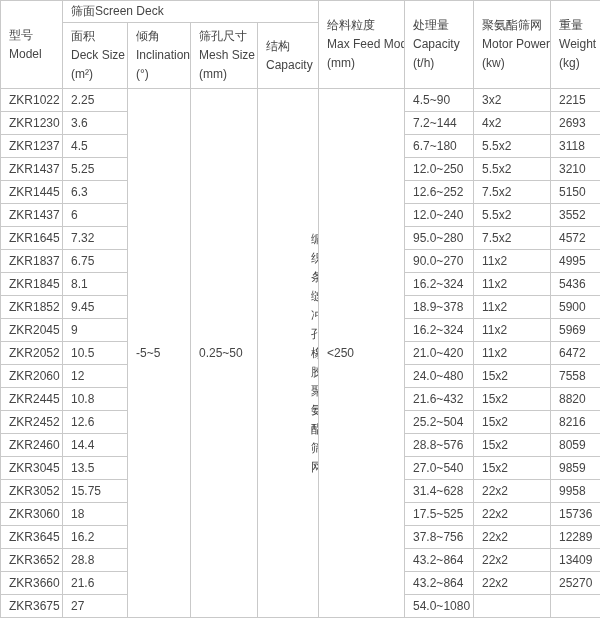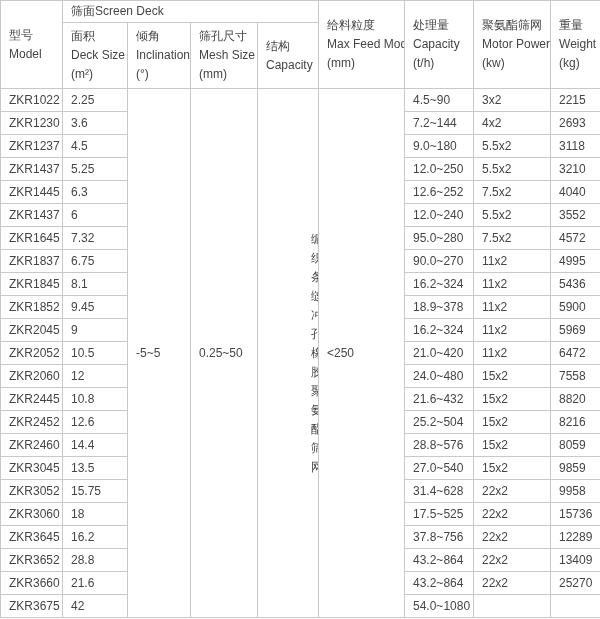--- a/index.html
+++ b/index.html
@@ -124,37 +124,37 @@
       <tr>
         <td>ZKR1230</td>
         <td>3.6</td>
         <td>7.2~144</td>
         <td>4x2</td>
         <td>2693</td>
       </tr>
       <tr>
         <td>ZKR1237</td>
         <td>4.5</td>
-        <td>9.0~180</td>
+        <td>6.7~180</td>
         <td>5.5x2</td>
         <td>3118</td>
       </tr>
       <tr>
         <td>ZKR1437</td>
         <td>5.25</td>
         <td>12.0~250</td>
         <td>5.5x2</td>
         <td>3210</td>
       </tr>
       <tr>
         <td>ZKR1445</td>
         <td>6.3</td>
         <td>12.6~252</td>
         <td>7.5x2</td>
-        <td>4040</td>
+        <td>5150</td>
       </tr>
       <tr>
         <td>ZKR1437</td>
         <td>6</td>
         <td>12.0~240</td>
         <td>5.5x2</td>
         <td>3552</td>
       </tr>
       <tr>
         <td>ZKR1645</td>
@@ -263,19 +263,19 @@
       </tr>
       <tr>
         <td>ZKR3660</td>
         <td>21.6</td>
         <td>43.2~864</td>
         <td>22x2</td>
         <td>25270</td>
       </tr>
       <tr>
         <td>ZKR3675</td>
-        <td>42</td>
+        <td>27</td>
         <td>54.0~1080</td>
         <td></td>
         <td></td>
       </tr>
     </tbody>
 </table>
 
 </body></html>

